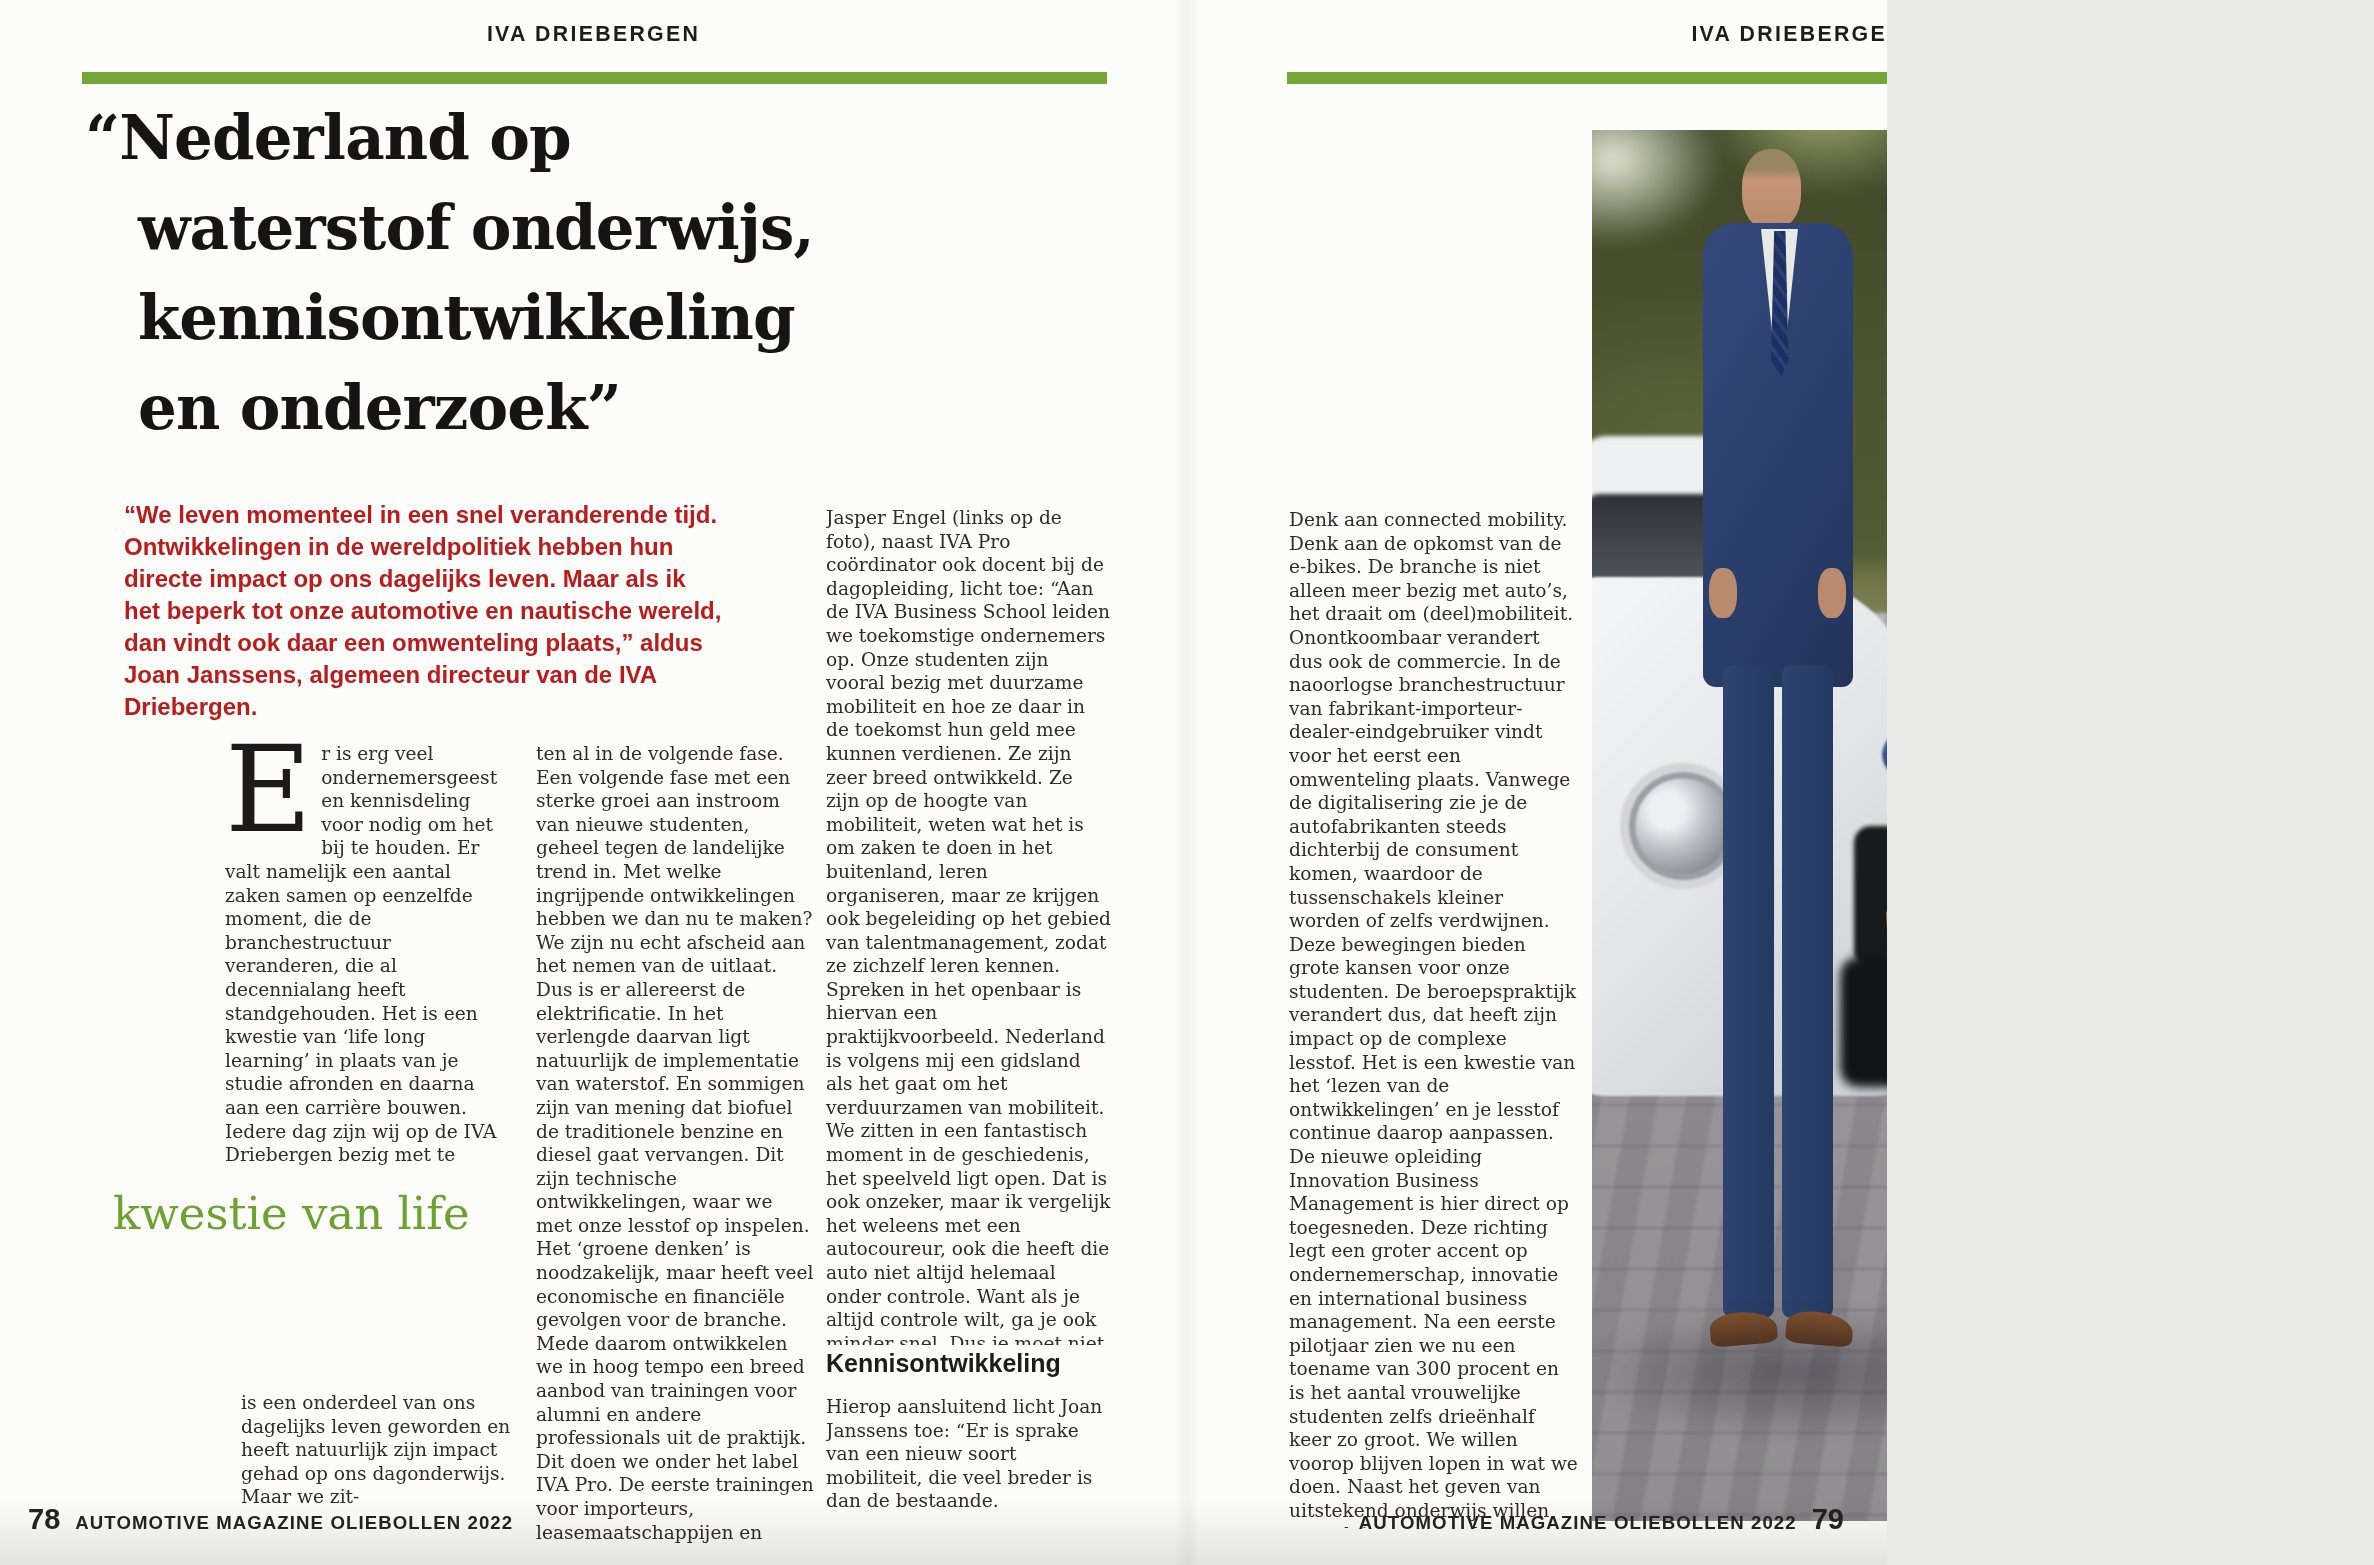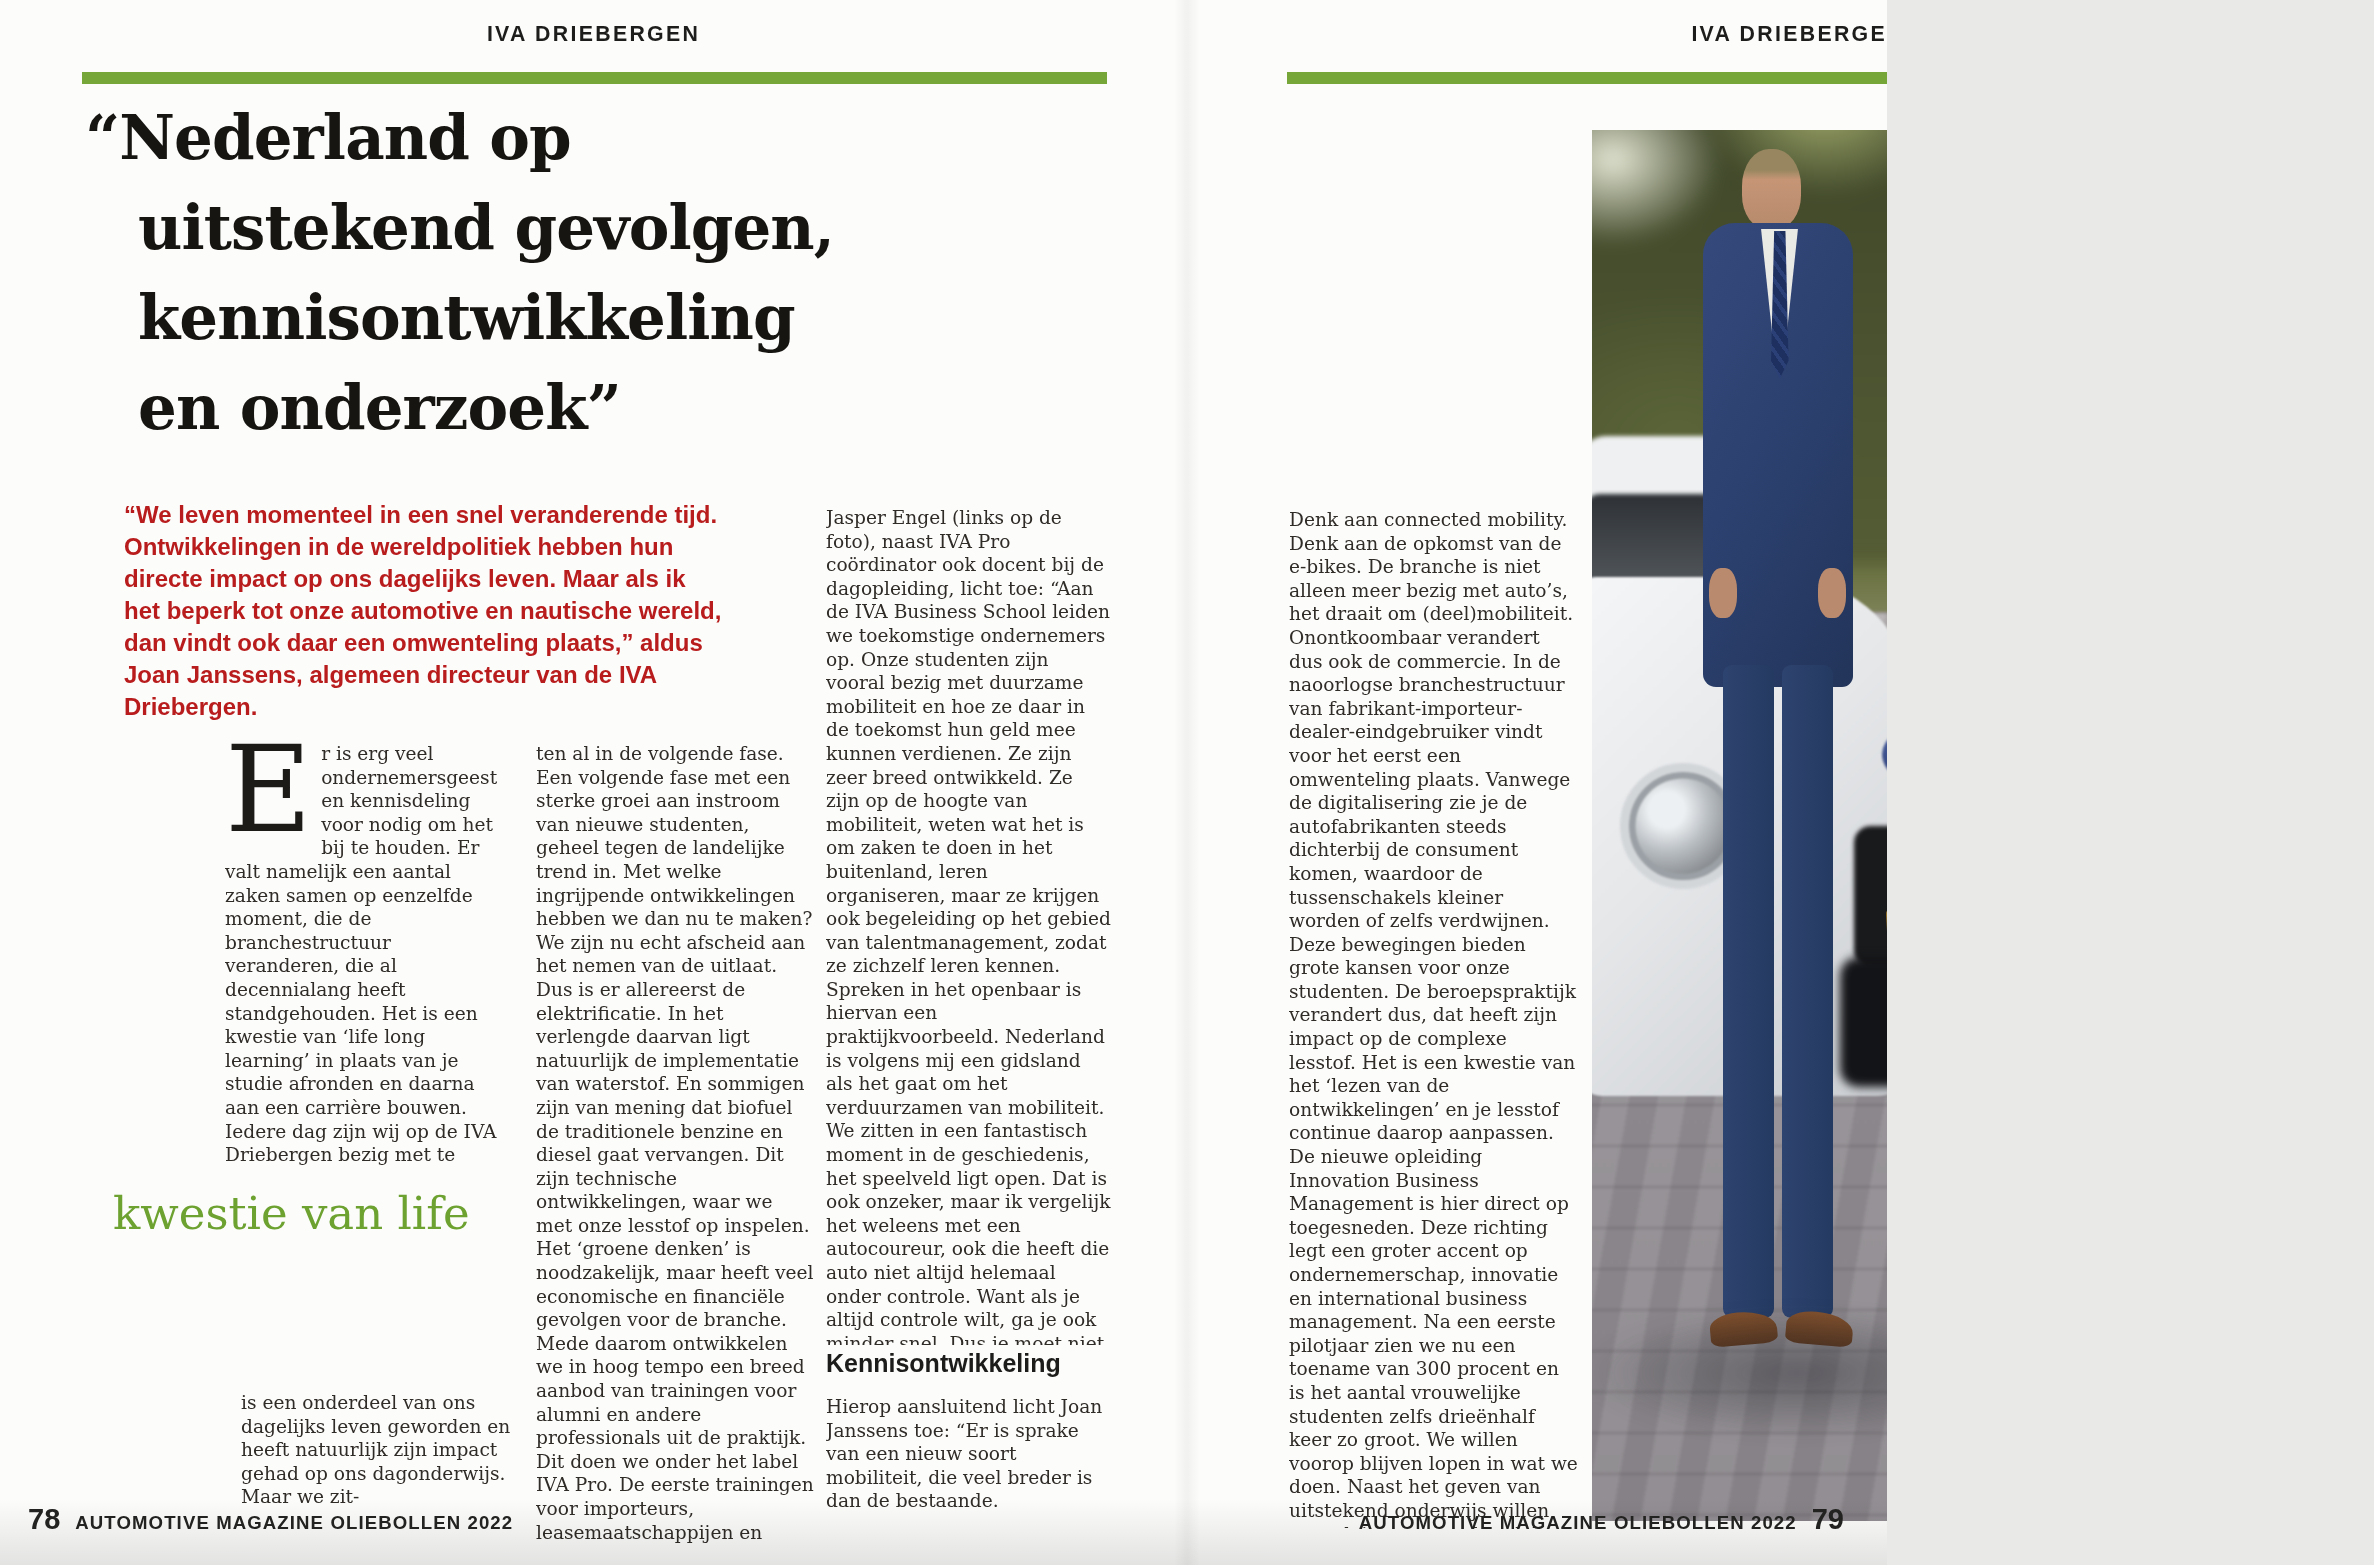--- a/index.html
+++ b/index.html
@@ -154,21 +154,21 @@
 <body>
 
 <div class="spread">
 
   <section>
     <div class="kicker" style="left:0;width:1187px;">IVA DRIEBERGEN</div>
     <div class="greenbar" style="left:82px;width:1025px;"></div>
 
     <h1 class="headline">
       <div>“Nederland op</div>
-      <div class="hl-indent">uitstekend gevolgen,</div>
+      <div class="hl-indent">waterstof onderwijs,</div>
       <div class="hl-indent">kennisontwikkeling</div>
       <div class="hl-indent">en onderzoek”</div>
     </h1>
 
     <p class="intro">“We leven momenteel in een snel veranderende tijd. Ontwikkelingen in de wereldpolitiek hebben hun directe impact op ons dagelijks leven. Maar als ik het beperk tot onze automotive en nautische wereld, dan vindt ook daar een omwenteling plaats,” aldus Joan Janssens, algemeen directeur van de IVA Driebergen.</p>
 
     <div class="body colA">
       
       <span class="dropcap">E</span>
       <span>r is erg veel ondernemersgeest en kennisdeling voor nodig om het bij te houden. Er valt namelijk een aantal zaken samen op eenzelfde moment, die de branchestructuur veranderen, die al decennialang heeft standgehouden. Het is een kwestie van ‘life long learning’ in plaats van je studie afronden en daarna aan een carrière bouwen. Iedere dag zijn wij op de IVA Driebergen bezig met te kijken wat er gebeurt. Corona</span>

